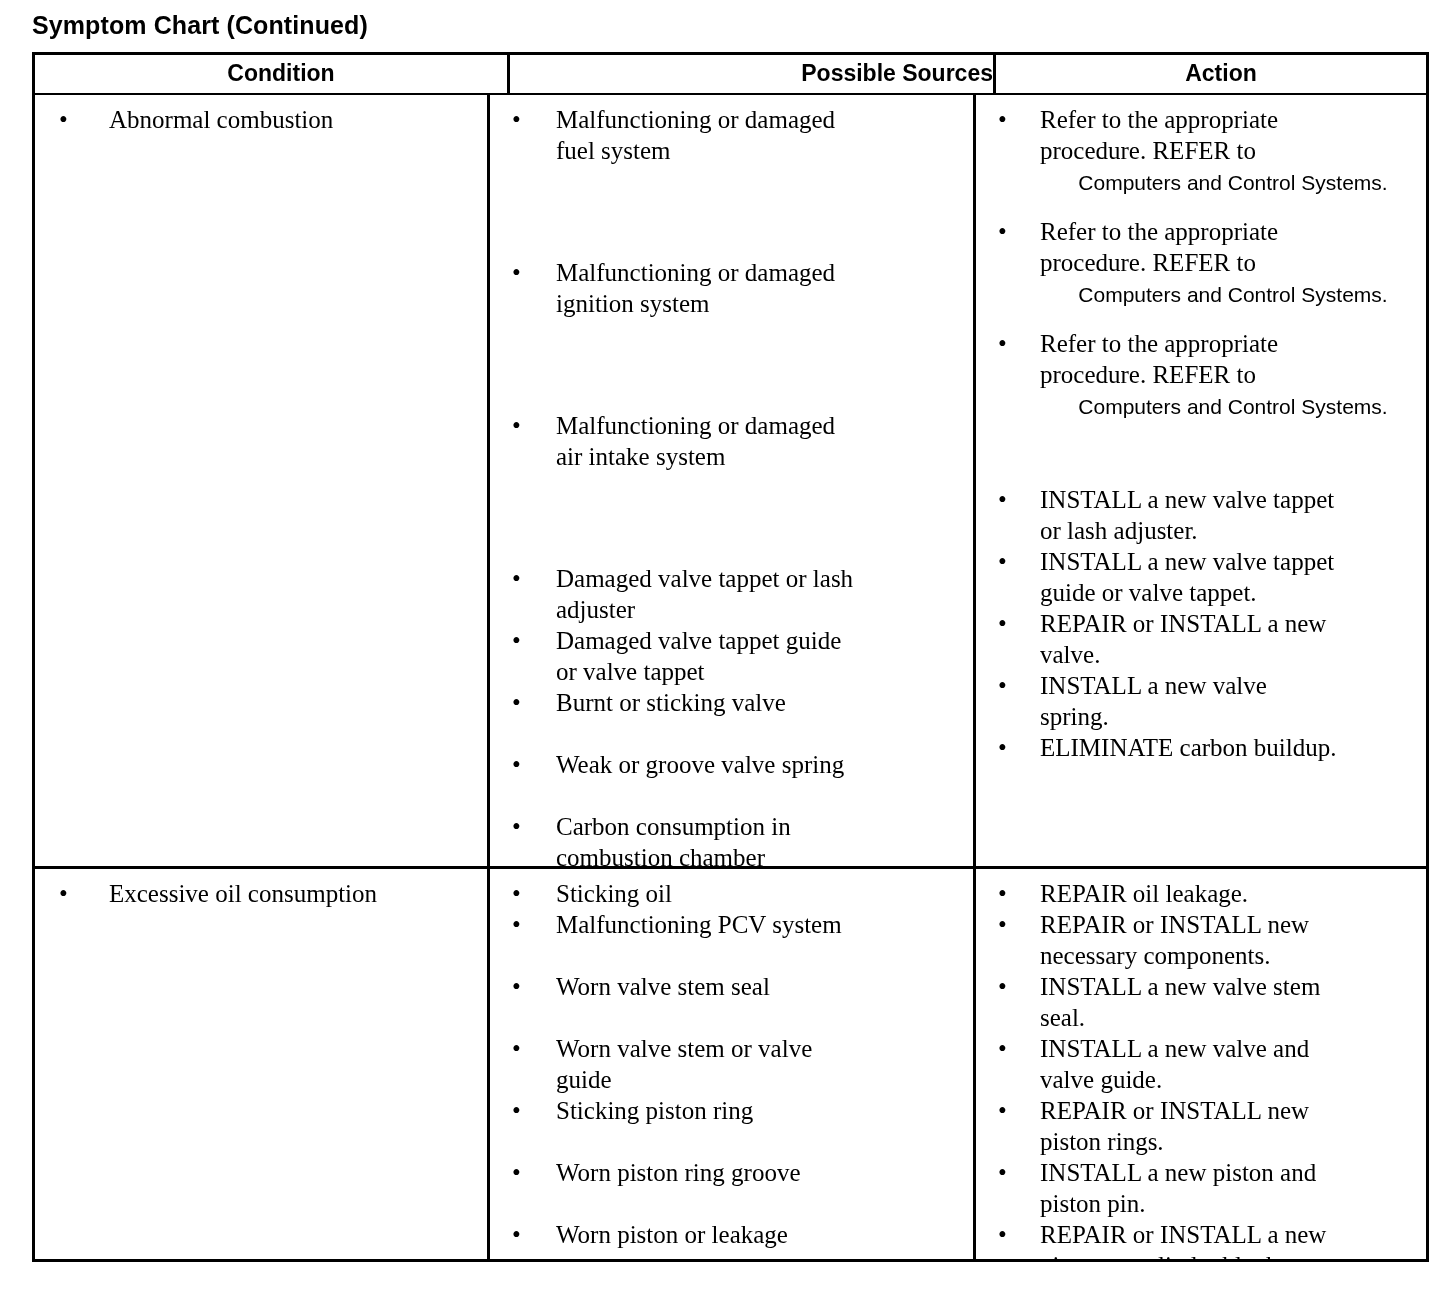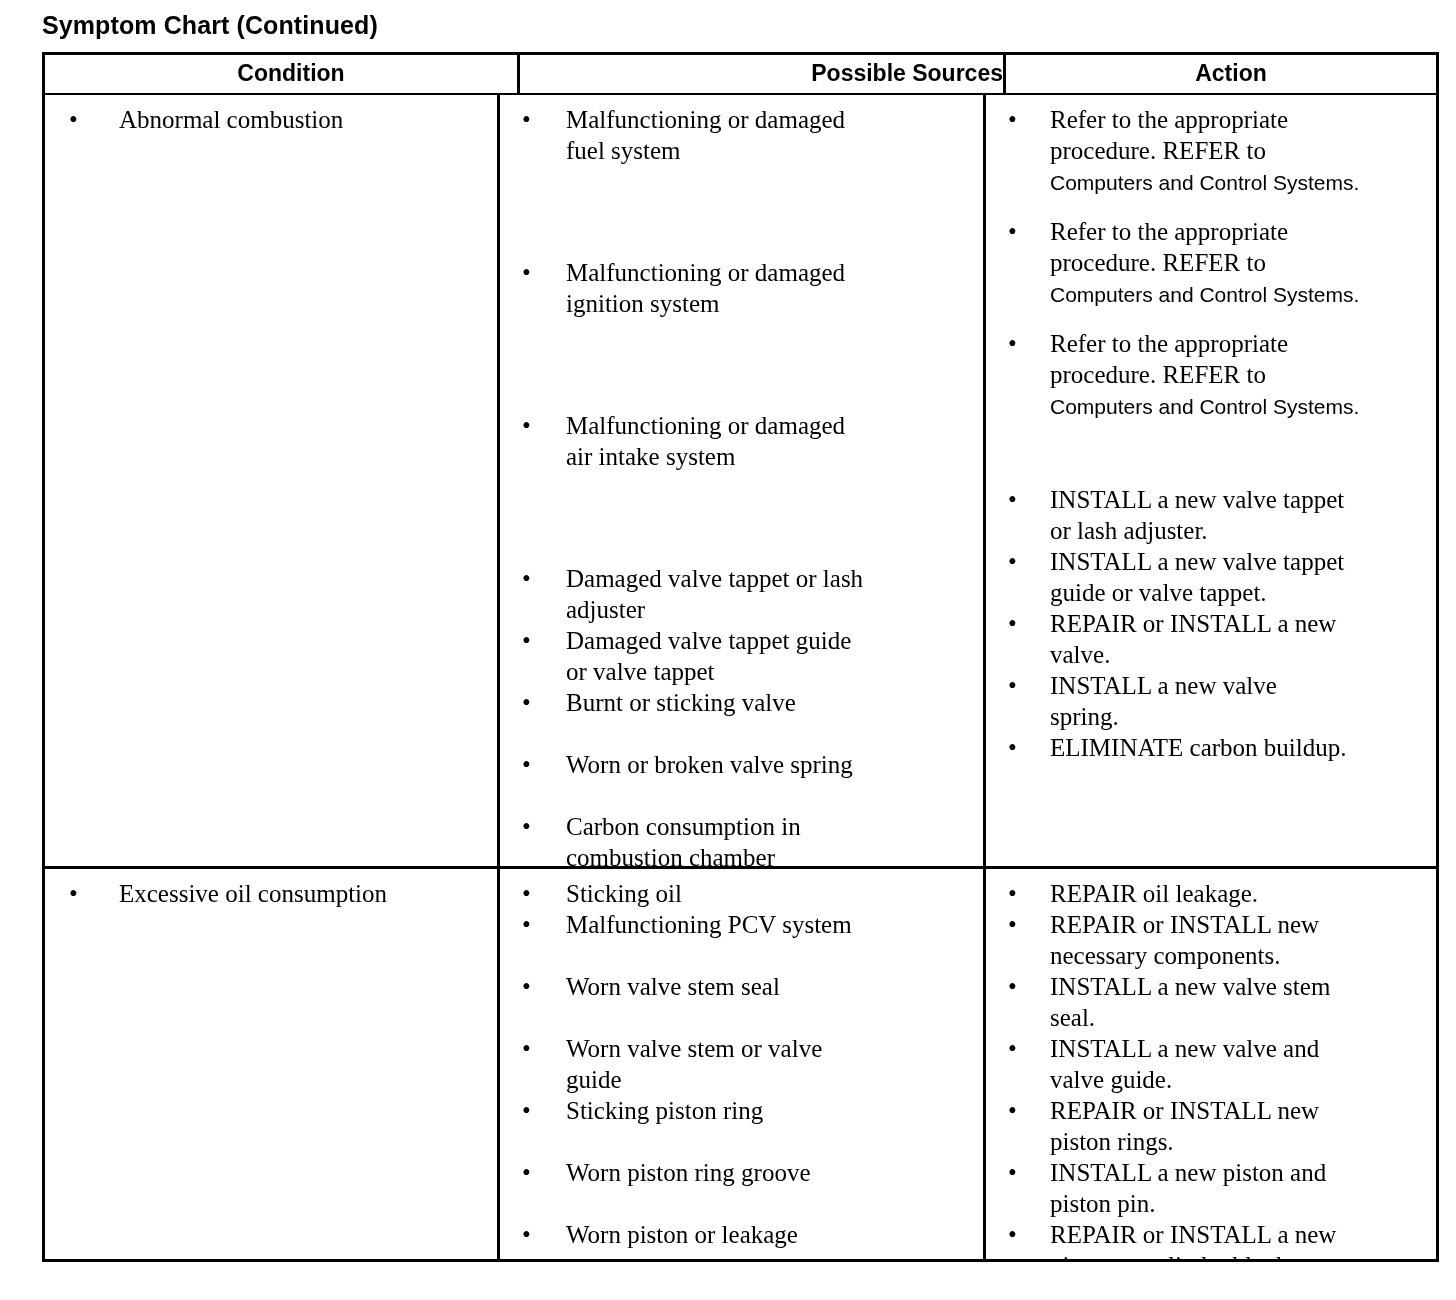--- a/index.html
+++ b/index.html
@@ -11,21 +11,21 @@
     width: 1456px;
     height: 1300px;
     font-family: "Liberation Serif", "DejaVu Serif", serif;
     color: #000000;
     overflow: hidden;
     position: relative;
   }
 
   .page {
     position: absolute;
-    left: 14px; top: 0;
+    left: 4px; top: 0;
     width: 1284px;
     height: 1300px;
   }
 
   
   .doc-title {
     position: absolute;
     left: 28px;
     top: 10px;
     font-family: "Liberation Sans", "DejaVu Sans", sans-serif;
@@ -139,20 +139,21 @@
   .cell.c3 .bitem { padding-left: 50px; }
   .cell.c3 .bitem .bullet { left: 8px; }
 
   
   .sans-line {
     display: block;
     font-family: "Liberation Sans", "DejaVu Sans", sans-serif;
     font-size: 21px;
     line-height: 34px;
     white-space: nowrap;
+    text-align: center;
   }
 
   
   .gap-xl { height: 91px; }
   .gap-lg { height: 60px; }
   .gap-md { height: 31px; }
   .gap-sm { height: 16px; }
 </style>
 </head>
 <body>
@@ -212,21 +213,21 @@
               <span class="btext">Damaged valve tappet guide
 or valve tappet</span>
             </li>
             <li class="bitem">
               <span class="bullet">•</span>
               <span class="btext">Burnt or sticking valve</span>
             </li>
             <li class="gap-md"></li>
             <li class="bitem">
               <span class="bullet">•</span>
-              <span class="btext">Worn or broken valve spring</span>
+              <span class="btext">Weak or groove valve spring</span>
             </li>
             <li class="gap-md"></li>
             <li class="bitem">
               <span class="bullet">•</span>
               <span class="btext">Carbon consumption in
 combustion chamber</span>
             </li>
           </ul>
         </div>
 

